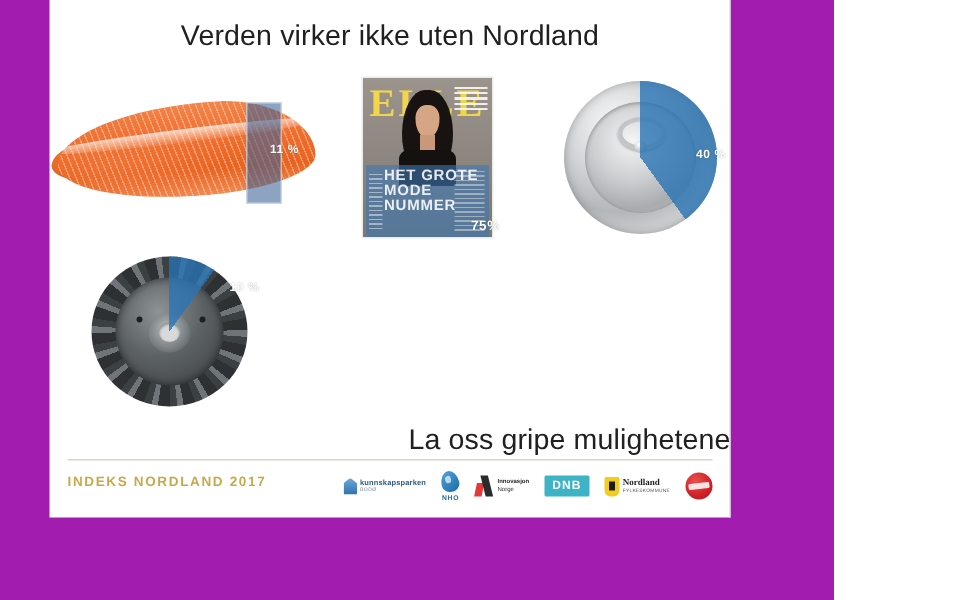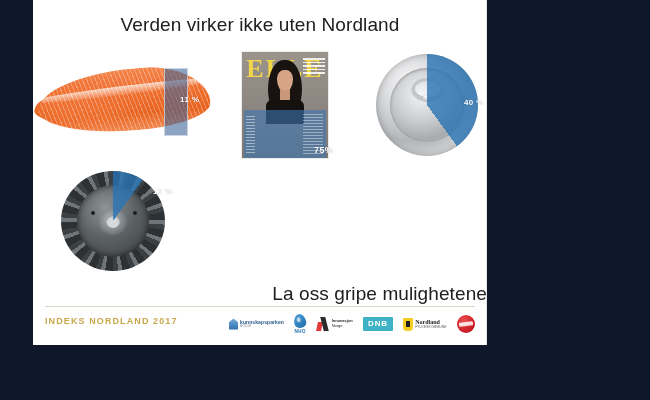--- a/index.html
+++ b/index.html
@@ -7,23 +7,23 @@
     padding: 0;
     width: 650px;
     height: 400px;
     background: #ffffff;
     overflow: hidden;
     font-family: "Liberation Sans", sans-serif;
   }
 
   #page {
     position: relative;
-    width: 650px;
+    width: 556px;
     height: 400px;
-    background: #0f172a;
+    background: #a21caf;
   }
 
   
   #slide {
     position: absolute;
     left: 33px;
     top: 0px;
     width: 454px;
     height: 345px;
     background: #ffffff;
@@ -608,20 +608,21 @@
         <div class="mag-corner"></div>
         <div class="mag-face">
           <div class="mag-hair"></div>
           <div class="mag-skin"></div>
           <div class="mag-neck"></div>
           <div class="mag-jacket"></div>
         </div>
         <div class="mag-overlay">
           <div class="mag-col-left"></div>
           <div class="mag-col-right"></div>
+          <div class="mag-overlay-text">HET GROTE MODE NUMMER</div>
         </div>
       </div>
       <div class="pct" id="magazine-pct">75%</div>
     </div>
 
     <div class="tile" id="can-tile">
       <div class="can-disc"></div>
       <div class="can-inner"></div>
       <div class="can-tab"></div>
       <div class="can-rivet"></div>

